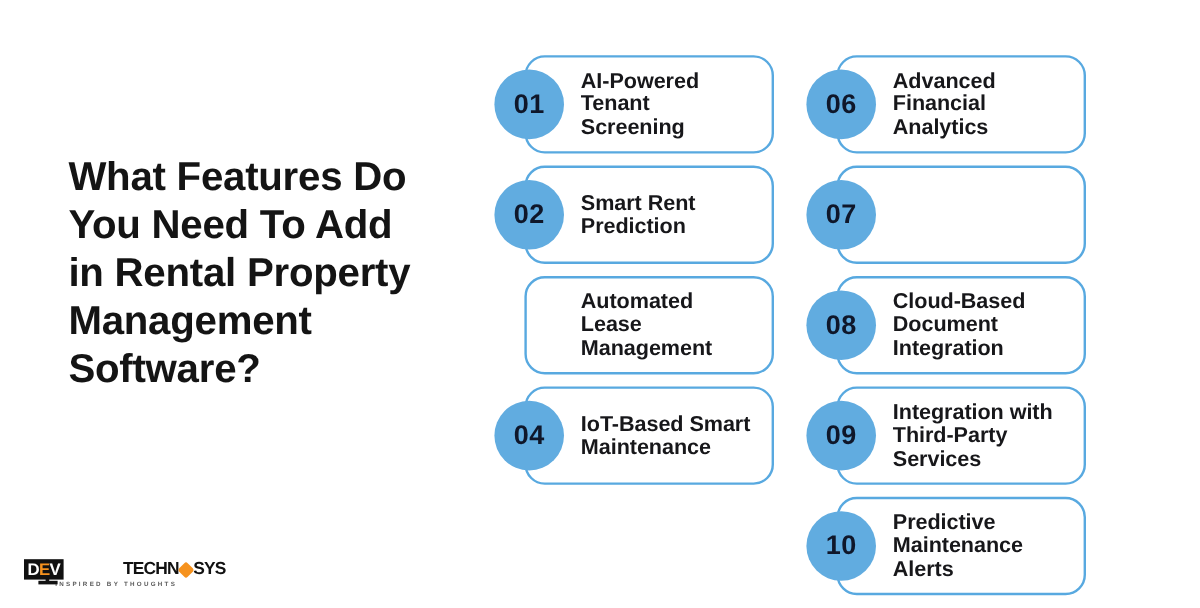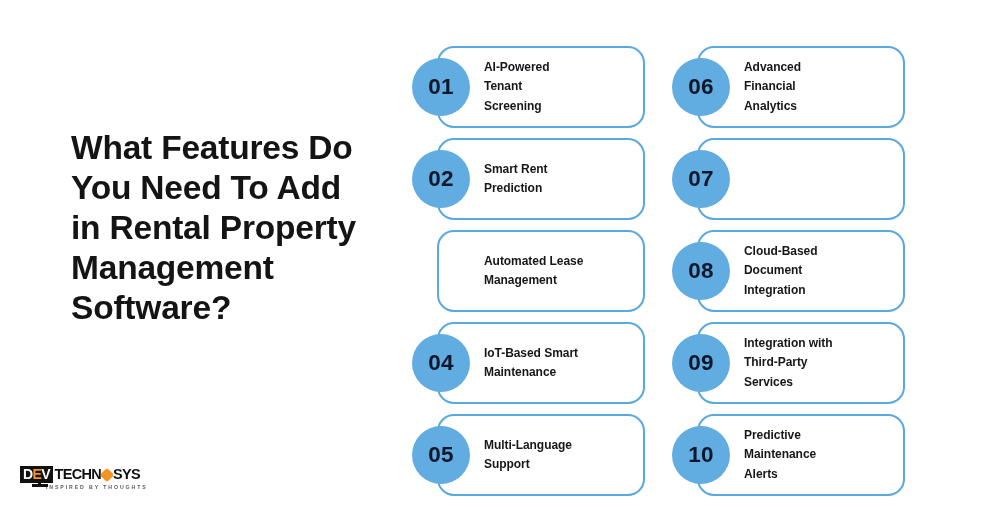--- a/index.html
+++ b/index.html
@@ -18,21 +18,21 @@
   #infographic {
     position: relative;
     width: 1000px;
     height: 507px;
     background: #ffffff;
   }
 
   
   .headline {
     position: absolute;
-    left: 71px;
+    left: 57px;
     top: 128px;
     width: 345px;
     font-size: 33.5px;
     line-height: 40px;
     font-weight: bold;
     color: #141414;
     letter-spacing: -0.2px;
     white-space: pre-line;
   }
 
@@ -99,21 +99,21 @@
     left: 72px;
     top: 0;
     right: 12px;
     height: 82px;
     display: flex;
     flex-direction: column;
     justify-content: center;
     z-index: 2;
   }
   .card-text span {
-    font-size: 12px;
+    font-size: 18px;
     line-height: 19.5px;
     font-weight: bold;
     color: #17171a;
     white-space: pre-line;
     letter-spacing: -0.05px;
   }
 
   
   .logo {
     position: absolute;
@@ -142,20 +142,21 @@
   .logo-dev .accent { color: #F6921E; }
   .logo-word {
     color: #111111;
     font-size: 14.5px;
     font-weight: bold;
     line-height: 17px;
     letter-spacing: -0.7px;
     display: flex;
     align-items: center;
     margin-left: 1.5px;
+    padding-left: 48px;
   }
   .logo-gear {
     display: inline-block;
     width: 10px;
     height: 10px;
     background: #F6921E;
     border-radius: 2px;
     margin: 0 1px;
     transform: rotate(45deg);
     position: relative;
@@ -236,30 +237,20 @@
         <div class="card-panel"></div>
         <div class="card-badge">
           <span>04</span>
         </div>
         <div class="card-text">
           <span>IoT-Based Smart
 Maintenance</span>
         </div>
       </div>
 
-      <div class="card-row">
-        <div class="card-panel"></div>
-        <div class="card-badge">
-          <span>05</span>
-        </div>
-        <div class="card-text">
-          <span>Multi-Language
-Support</span>
-        </div>
-      </div>
 
     </div>
 
     <div class="column column-right">
 
       <div class="card-row">
         <div class="card-panel"></div>
         <div class="card-badge">
           <span>06</span>
         </div>

